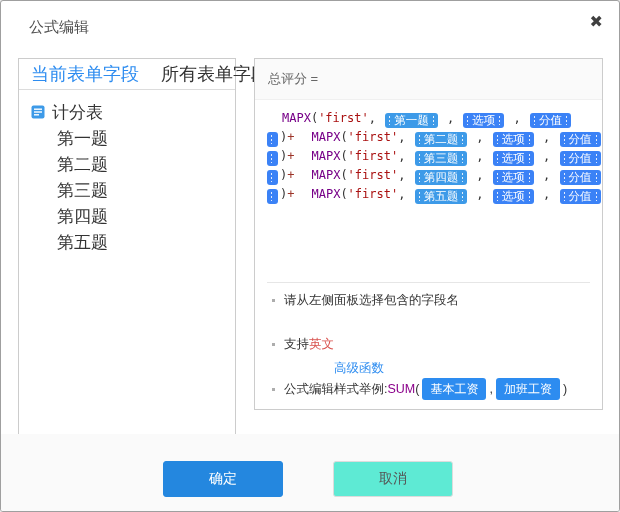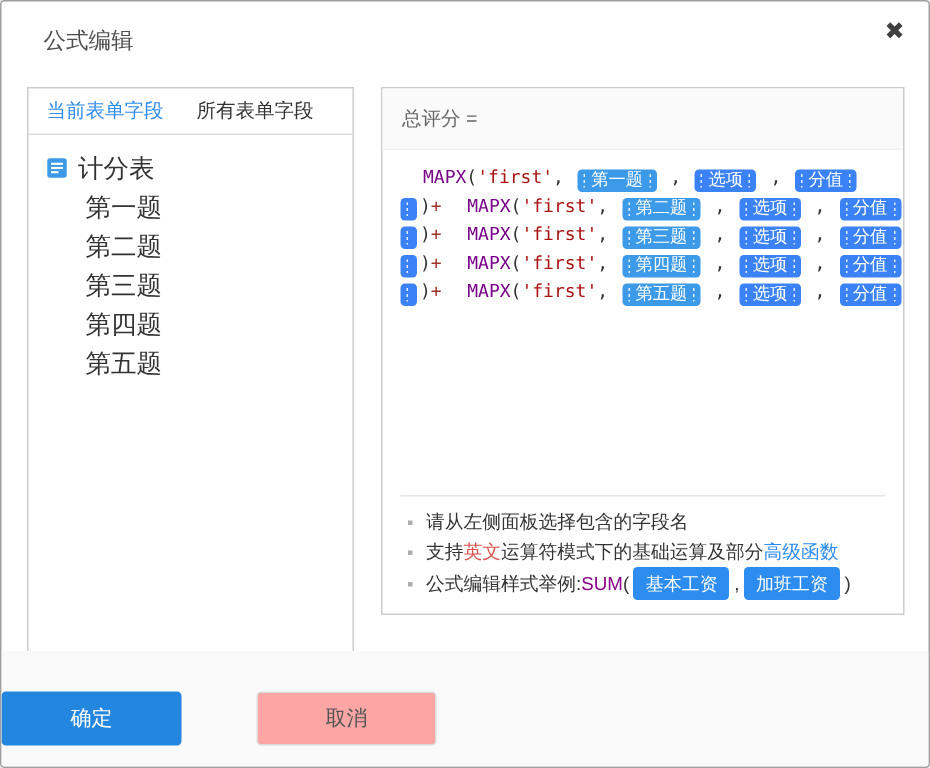--- a/index.html
+++ b/index.html
@@ -10,21 +10,21 @@
     font-family:"Liberation Sans","DejaVu Sans",sans-serif;color:#333;
   }
   
   .title{position:absolute;top:17px;left:28px;font-size:15px;color:#4f4f4f;}
   .close-btn{position:absolute;top:13px;right:16px;font-size:16px;font-weight:bold;
     color:#3f3f3f;cursor:pointer;line-height:1;}
   
   .left-panel{position:absolute;left:17px;top:57px;width:218px;height:377px;
     border:1px solid #cccccc;background:#fff;}
   .tabs{display:flex;align-items:center;height:31px;padding:0 12px;gap:22px;
-    border-bottom:1px solid #dcdcdc;font-size:13px;}
+    border-bottom:1px solid #dcdcdc;font-size:18px;}
   .tab{cursor:pointer;color:#333;white-space:nowrap;}
   .tab.active{color:#2d8cf0;}
   .tree{padding-top:9px;font-size:17px;}
   .tree-root{display:flex;align-items:center;height:26px;padding-left:12px;gap:7px;color:#333;cursor:pointer;}
   .tree-item{display:flex;align-items:center;height:26px;padding-left:38px;color:#333;cursor:pointer;}
   
   .right-panel{position:absolute;left:253px;top:57px;width:349px;height:352px;
     border:1px solid #cccccc;background:#fff;display:flex;flex-direction:column;}
   .rp-header{flex:0 0 auto;padding:11px 13px;font-size:13px;color:#666;
     background:#fafafa;border-bottom:1px solid #f0f0f0;}
@@ -44,33 +44,33 @@
   .pill-green{background:#3b82f6;}
   .pill-frag{width:11px;}
   .pill-frag::after{display:none;}
   
   .hints{flex:0 0 auto;margin:0 12px;border-top:1px solid #e6e6e6;
     padding:7px 2px 9px 2px;font-size:12.5px;color:#999;}
   .hint-line{display:flex;align-items:center;line-height:20px;white-space:nowrap;}
   .hint-line::before{content:"";flex:0 0 auto;width:3px;height:3px;background:#adadad;
     display:inline-block;margin:0 9px 0 3px;}
   .hint-red{color:#d9534f;}
-  .hint-link{color:#2d8cf0;cursor:pointer;}
+  .hint-link{color:#2d8cf0;cursor:pointer;margin-top:48px;}
   .hint-pill{display:inline-block;background:#2d8cf0;color:#fff;border-radius:3px;
     padding:1px 8px;font-size:12px;margin:0 3px;cursor:pointer;}
   .tk-hfn{color:#8b008b;}
   
   .footer{position:absolute;left:0;right:0;bottom:0;height:77px;background:#fafafa;
-    display:flex;justify-content:flex-start;align-items:flex-end;
+    display:flex;justify-content:center;align-items:flex-end;
     padding:0 4px 14px 0;gap:17px;}
   .btn{width:120px;height:36px;border-radius:3px;font-size:14px;cursor:pointer;
     display:flex;align-items:center;justify-content:center;
     font-family:"Liberation Sans","DejaVu Sans",sans-serif;}
   .btn-ok{background:#2487df;color:#fff;border:1px solid #2487df;}
-  .btn-cancel{background:#fca5a5;color:#555;border:1px solid #dcdcdc;margin-left:33px;}
+  .btn-cancel{background:#5eead4;color:#555;border:1px solid #dcdcdc;margin-left:33px;}
 </style>
 </head>
 <body>
 
 <div class="dialog">
 
   <div class="title">公式编辑</div>
   <div class="close-btn">✖</div>
 
   <div class="left-panel">
@@ -109,21 +109,20 @@
         <div class="fline"><span class="pill pill-green pill-frag"></span><span class="tk-text">)</span><span class="tk-op">+</span><span class="tk-fn">MAPX</span><span class="tk-text">(</span><span class="tk-str">'first'</span><span class="tk-text">, </span><span class="pill pill-blue">第四题</span><span class="tk-text"> , </span><span class="pill pill-green">选项</span><span class="tk-text"> , </span><span class="pill pill-green">分值</span></div>
         <div class="fline"><span class="pill pill-green pill-frag"></span><span class="tk-text">)</span><span class="tk-op">+</span><span class="tk-fn">MAPX</span><span class="tk-text">(</span><span class="tk-str">'first'</span><span class="tk-text">, </span><span class="pill pill-blue">第五题</span><span class="tk-text"> , </span><span class="pill pill-green">选项</span><span class="tk-text"> , </span><span class="pill pill-green">分值</span><span class="tk-text"> )</span></div>
       </div>
     <div class="hints" id="hints">
         <div class="hint-line">
           <span class="tk-text">请从左侧面板选择包含的字段名</span>
         </div>
         <div class="hint-line">
           <span class="tk-text">支持</span>
           <span class="hint-red">英文</span>
-          <span class="tk-text">运算符模式下的基础运算及部分</span>
           <span class="hint-link">高级函数</span>
         </div>
         <div class="hint-line">
           <span class="tk-text">公式编辑样式举例: </span>
           <span class="tk-hfn">SUM</span>
           <span class="tk-text"> ( </span>
           <span class="hint-pill">基本工资</span>
           <span class="tk-text"> , </span>
           <span class="hint-pill">加班工资</span>
           <span class="tk-text"> ) </span>

